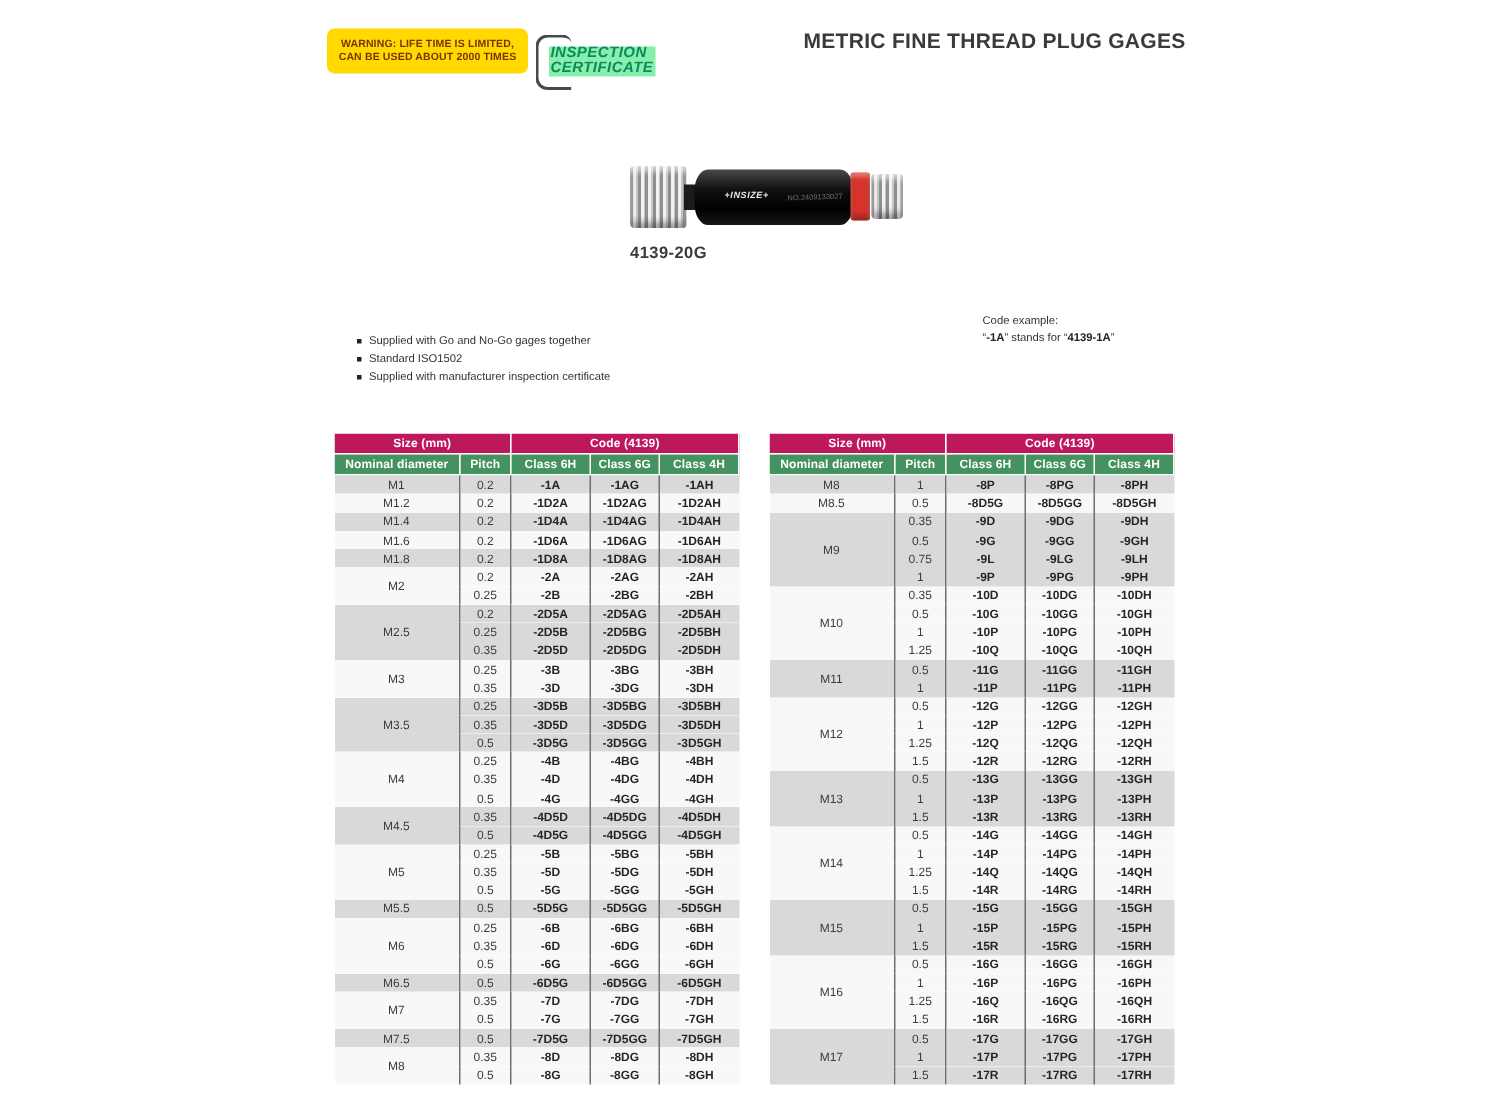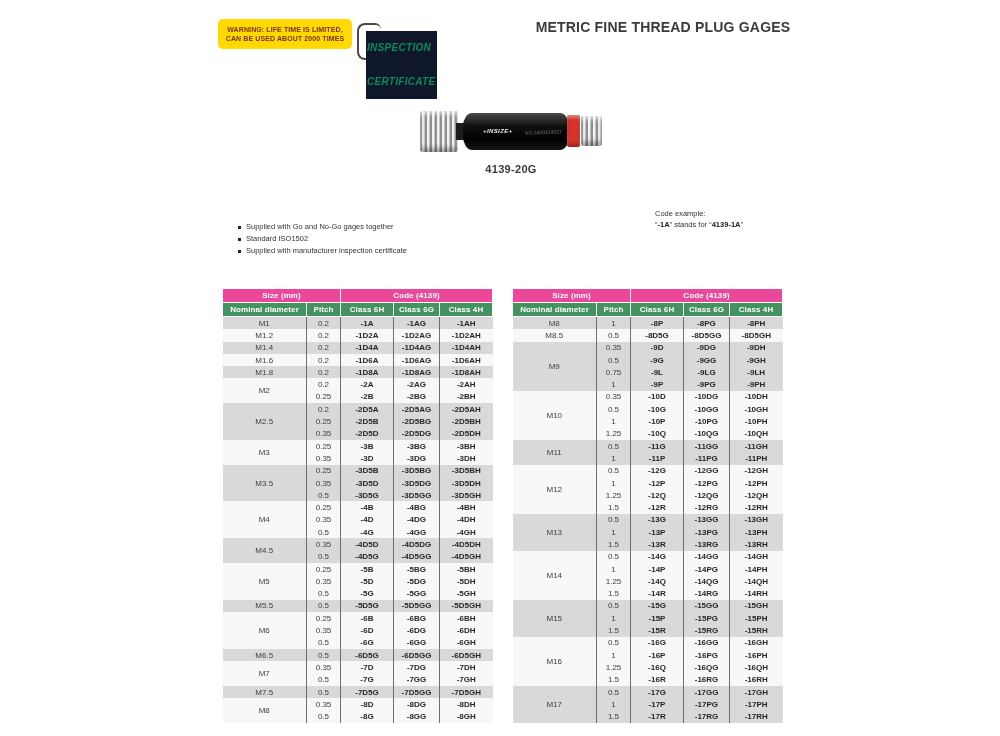--- a/index.html
+++ b/index.html
@@ -17,21 +17,21 @@
   .cert-logo{position:absolute;left:357px;top:23px;width:90px;height:36px;}
   .cert-bracket{
     position:absolute;left:0;top:0;width:22px;height:33px;
     border:2.5px solid #4a4a4a;border-right:none;
     border-top-left-radius:8px;border-bottom-left-radius:8px;
     border-top-right-radius:6px;
   }
   .cert-text{position:absolute;left:9px;top:8px;}
   .cert-text div{
     font-size:10px;font-weight:bold;font-style:italic;color:#0b8a5c;
-    line-height:10px;letter-spacing:.3px;background:#0f172a;padding:12px 1px;
+    line-height:10px;letter-spacing:.3px;background:#86efac;padding:0 1px;
   }
   .page-title{
     position:absolute;left:663px;top:19px;transform:translateX(-50%);
     font-size:14px;font-weight:bold;color:#3a3a3a;white-space:nowrap;letter-spacing:.2px;
   }
   
   .gage{position:absolute;left:420px;top:102px;width:182px;height:58px;}
   .thread{
     position:absolute;background:repeating-linear-gradient(90deg,#8f8f8f 0 2px,#f2f2f2 2px 4px,#c7c7c7 4px 5px);
     border-radius:3px;box-shadow:inset 0 3px 4px rgba(255,255,255,.7), inset 0 -4px 5px rgba(0,0,0,.35);
@@ -45,35 +45,35 @@
     border-radius:9px/14px;
   }
   .brand{
     position:absolute;left:20px;top:15px;color:#e9e9e9;font-size:6px;font-weight:bold;
     font-style:italic;letter-spacing:.4px;
   }
   .serial{position:absolute;right:7px;top:16px;color:#6f6f6f;font-size:5px;transform:rotate(-2deg);}
   .ring{position:absolute;left:147px;top:13px;width:13px;height:32px;background:#d8342b;border-radius:2px;
         box-shadow:inset 0 3px 3px rgba(255,255,255,.35), inset 0 -3px 4px rgba(0,0,0,.3);}
   .gage-caption{
-    position:absolute;left:420px;top:163px;width:182px;text-align:center;
+    position:absolute;left:420px;top:163px;width:182px;text-align:left;
     font-size:11px;font-weight:bold;color:#3a3a3a;letter-spacing:.3px;
   }
   
   .features{position:absolute;left:222px;top:205px;list-style:none;margin:16px;padding:0;}
   .features li{display:flex;align-items:center;font-size:7.5px;color:#333;line-height:12px;}
   .bullet{width:3px;height:3px;background:#222;margin-right:5px;flex:0 0 3px;}
   .code-example{position:absolute;left:655px;top:208px;font-size:7.5px;color:#333;line-height:11px;}
   .code-example b{color:#222;}
   
   .tbl{position:absolute;top:288px;border-collapse:collapse;table-layout:fixed;width:270px;}
   .tbl.left{left:222px;}
   .tbl.right{left:512px;}
   .tbl th{
-    background:#ec4899;color:#fff;font-size:8px;font-weight:bold;
+    background:#be185d;color:#fff;font-size:8px;font-weight:bold;
     border:1px solid #fff;height:13px;padding:0;letter-spacing:.1px;
   }
   .tbl thead tr.sub th{background:#44925f;}
   .tbl td{
     font-size:8px;height:12.3px;padding:0 2px;text-align:center;color:#3d3d3d;
     border-left:1px solid #6e6e6e;overflow:hidden;white-space:nowrap;
   }
   .tbl td.diam{border-left:none;margin-top:40px;}
   .tbl td.code{font-weight:bold;color:#262626;}
   .tbl tr.shade{background:#d9d9d9;}

